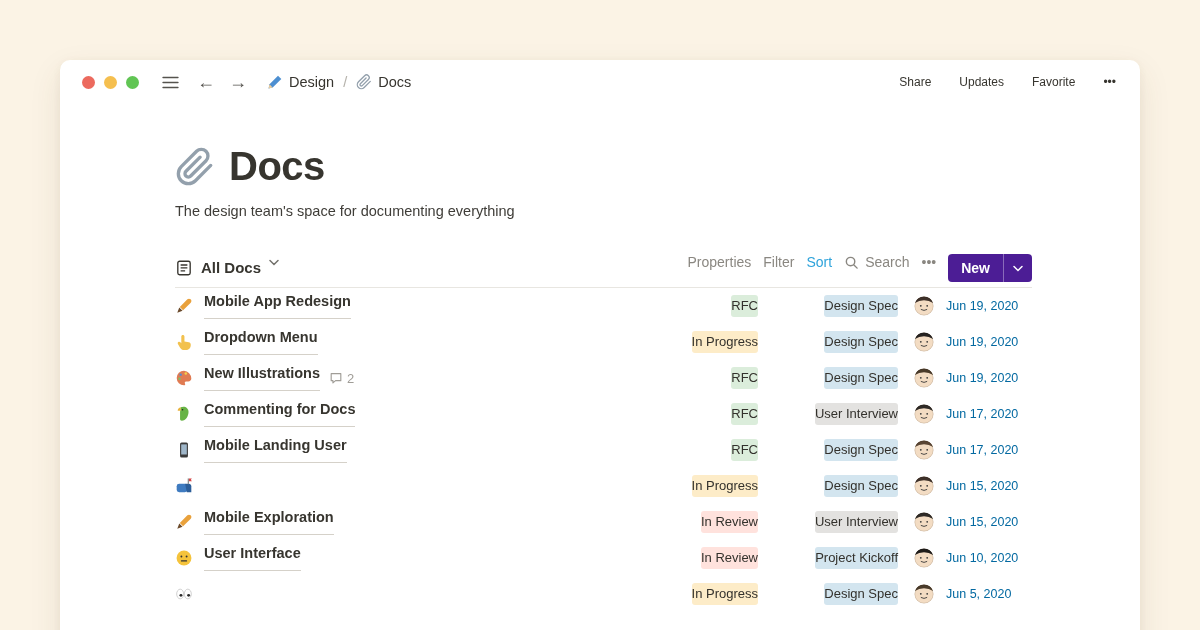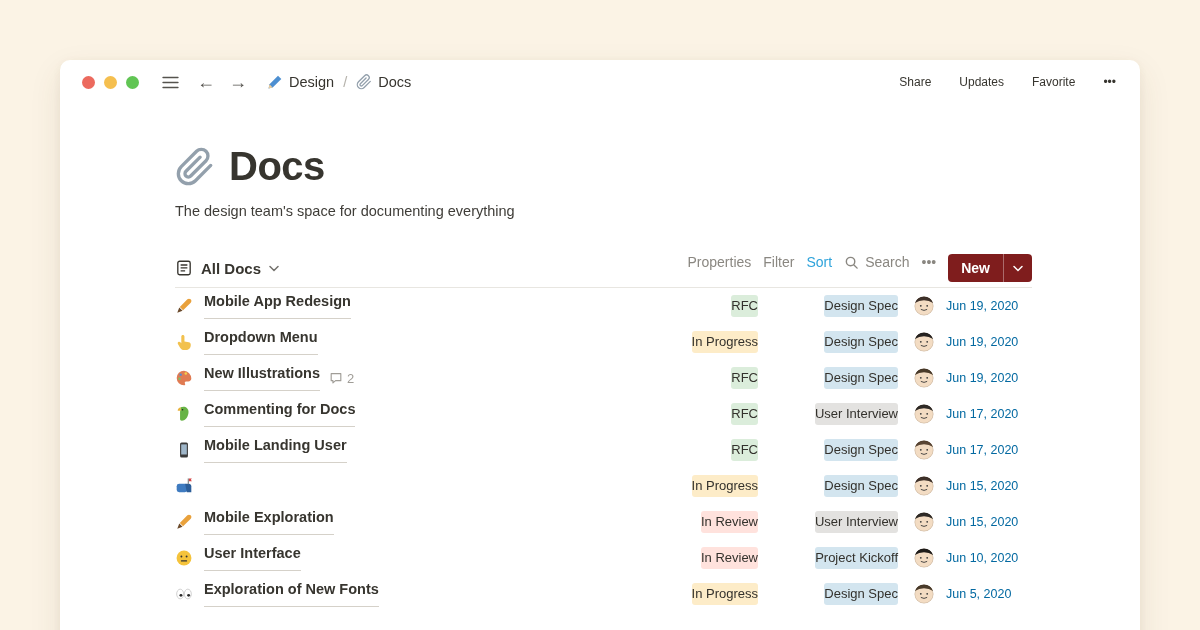--- a/index.html
+++ b/index.html
@@ -54,33 +54,33 @@
   .page-header { padding-top: 40px; }
   .page-title-row { display: flex; align-items: center; gap: 14px; }
   .page-icon { width: 40px; height: 40px; }
   h1.page-title { font-size: 40px; font-weight: 700; letter-spacing: -0.5px; color: #37352F; }
   .page-desc { margin-top: 14px; font-size: 14.5px; color: #3F3D38; }
   
   .toolbar {
     margin-top: 30px; height: 38px;
     display: flex; align-items: center; justify-content: space-between;
   }
-  .view-switcher { display: flex; align-items: center; gap: 8px; cursor: pointer; }
+  .view-switcher { display: flex; gap: 8px; cursor: pointer; }
   .icon-18 { width: 18px; height: 18px; display: inline-block; }
   .view-label { font-size: 15px; font-weight: 700; color: #37352F; }
   .chev { width: 10px; height: 7px; display: inline-block; color: #73716C; }
   .chev svg { width: 100%; height: 100%; display: block; }
   .toolbar-right { display: flex; align-items: flex-start; gap: 12px; font-size: 14px; color: #8A8781; }
   .toolbar-right .tb-link { cursor: pointer; }
   .tb-link.active { color: #2EA3DB; }
   .tb-search { display: flex; align-items: center; gap: 6px; cursor: pointer; }
   .tb-search .icon-16 { width: 15px; height: 15px; color: #8A8781; }
   .new-btn {
     display: flex; align-items: stretch; height: 28px;
-    background: #7f1d1d; border-radius: 4px; color: #fff; overflow: hidden; cursor: pointer;
+    background: #4c1d95; border-radius: 4px; color: #fff; overflow: hidden; cursor: pointer;
   }
   .new-btn .new-label {
     display: flex; align-items: center; padding: 0 13px;
     font-size: 14px; font-weight: 600;
   }
   .new-btn .new-chevron {
     display: flex; align-items: center; padding: 0 9px;
     border-left: 1px solid rgba(255,255,255,0.35);
   }
   .new-btn .chev { color: #fff; }
@@ -442,21 +442,20 @@
     <span class="row-date">Jun 10, 2020</span>
   </div>
 
   <div class="row">
     <span class="row-icon"><svg viewBox="0 0 16 16">
               <ellipse cx="4.6" cy="8" rx="3.1" ry="4.3" fill="#fff" stroke="#BBB" stroke-width=".6"></ellipse>
               <ellipse cx="11.4" cy="8" rx="3.1" ry="4.3" fill="#fff" stroke="#BBB" stroke-width=".6"></ellipse>
               <circle cx="5.3" cy="9.2" r="1.3" fill="#2A2A2A"></circle>
               <circle cx="12.1" cy="9.2" r="1.3" fill="#2A2A2A"></circle>
             </svg></span>
-    <span class="row-title">Exploration of New Fonts</span>
 
     <span class="row-spacer"></span>
     <span class="cell status">
             <span class="tag" style="background: rgb(253, 236, 200);">In Progress</span>
           </span>
     <span class="cell category">
             <span class="tag" style="background: rgb(211, 229, 239);">Design Spec</span>
           </span>
     <span class="avatar">
             <svg viewBox="0 0 20 20">

